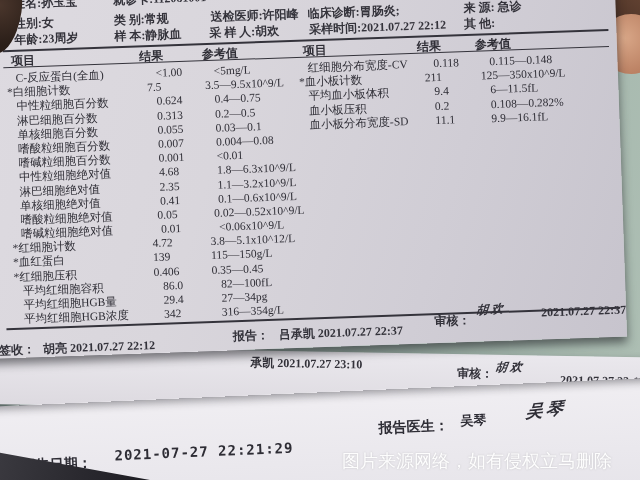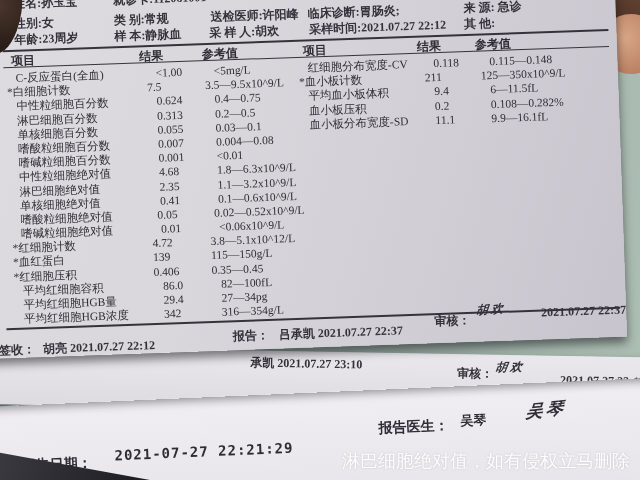--- a/index.html
+++ b/index.html
@@ -230,15 +230,15 @@
         <span style="left:428px;top:318px">审核：</span>
         <span class="hand" style="left:470px;top:308px">胡欢</span>
         <span style="left:535px;top:314px">2021.07.27 22:37</span>
       </div>
     </div>
   </div>
 
   <div class="corner-shadow"></div>
   <div class="thumb-dark"></div>
 
-  <div class="watermark">淋巴细胞绝对值，如有侵权立马删除</div>
+  <div class="watermark">图片来源网络，如有侵权立马删除</div>
 
 </div>
 
 </body></html>

